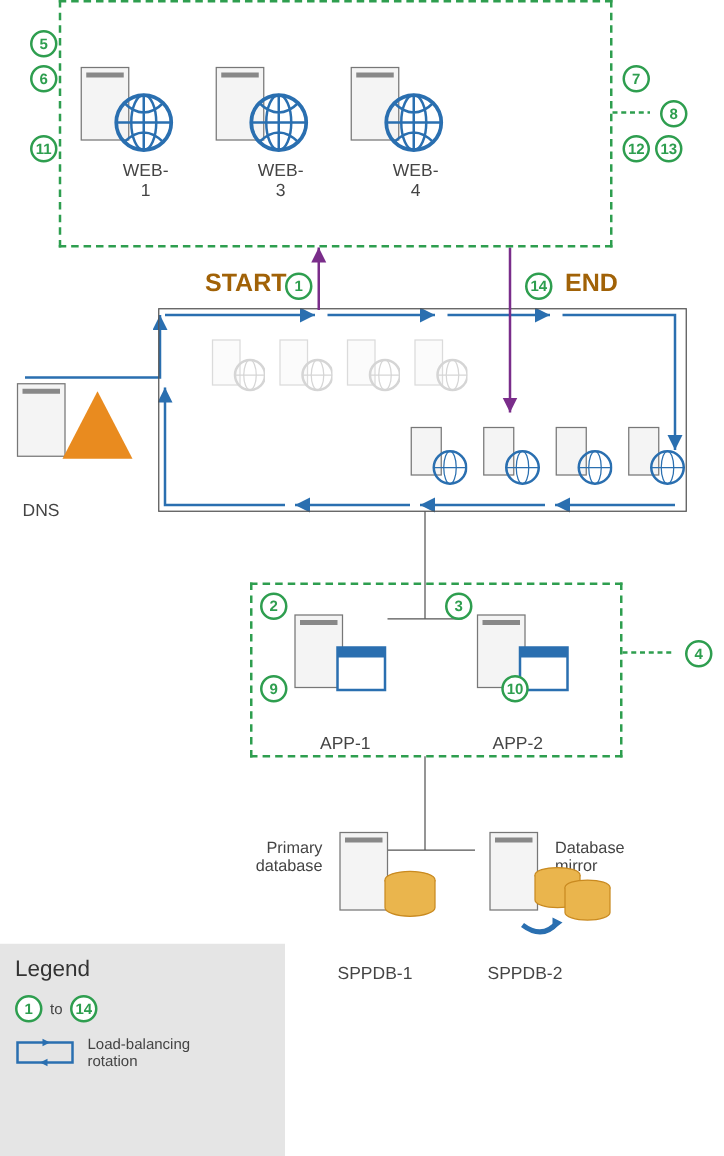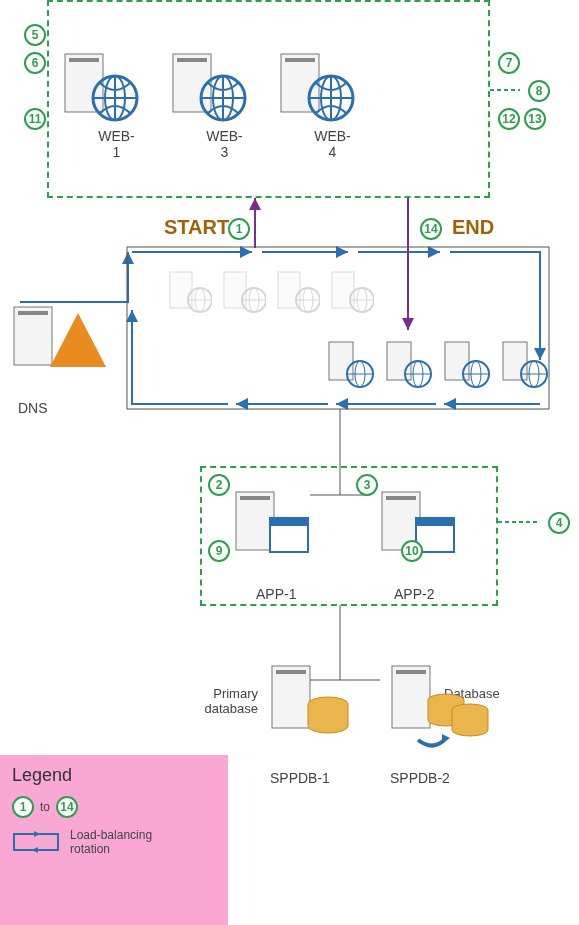--- a/index.html
+++ b/index.html
@@ -4,23 +4,23 @@
 <style>
   * { box-sizing: border-box; margin: 0; padding: 0; }
   body { font-family: "Segoe UI", Arial, sans-serif; background: #fff; width: 579px; height: 925px; position: relative; font-size: 14px; color: #333; }
   .canvas { position: relative; width: 579px; height: 925px; }
   .abs { position: absolute; }
 
   .dashed-group { border: 2px dashed #2e9e4f; }
   .step-circle { width: 22px; height: 22px; border: 2px solid #2e9e4f; border-radius: 50%; display: inline-flex; align-items: center; justify-content: center; font-size: 12px; color: #2e9e4f; background: #fff; font-weight: 600; }
   .step-inline { position: absolute; }
   .label { font-size: 14px; color: #444; }
-  .small-label { font-size: 13px; color: #444; margin-top: 16px; }
+  .small-label { font-size: 13px; color: #444; }
   .big-label { font-size: 20px; font-weight: 600; color: #a16207; }
-  .legend { background: #f9a8d4; padding: 10px 12px; }
+  .legend { background: #e5e5e5; padding: 10px 12px; }
   .legend h3 { font-weight: 400; font-size: 18px; color: #333; margin-bottom: 8px; }
   .legend-row { display: flex; align-items: center; gap: 10px; margin: 10px 0; }
   .legend-text { font-size: 12px; color: #444; line-height: 1.2; }
   .legend-dash { width: 44px; height: 20px; border: 2px dashed #2e9e4f; }
   .web-item { display: flex; flex-direction: column; align-items: center; gap: 6px; width: 78px; }
   .web-item .label { text-align: center; margin-left: 35px; }
 
   .faded { opacity: .35; filter: grayscale(80%); }
   .mini-server-row { display: flex; gap: 10px; }
 

